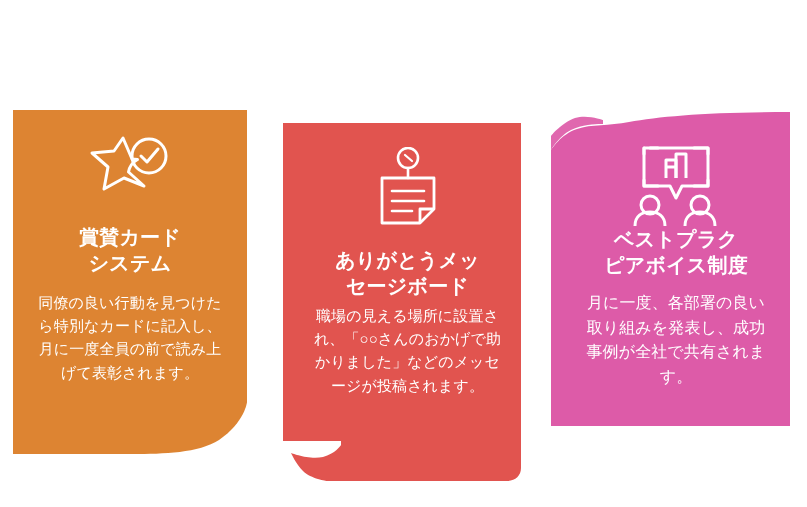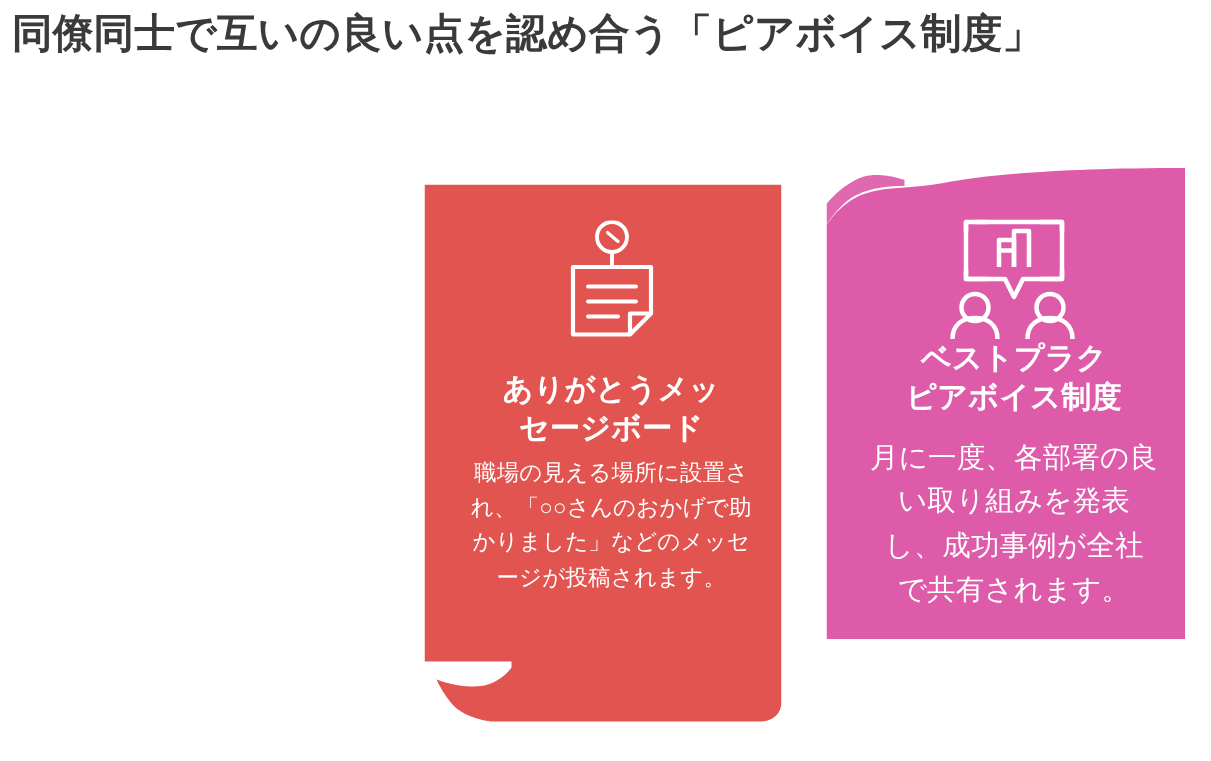--- a/index.html
+++ b/index.html
@@ -121,32 +121,54 @@
     top: 112px;
     width: 239px;
     height: 314px;
   }
   #card-bestpractice .icon-wrap { margin-top: 30px; }
   #card-bestpractice .card-title {
     font-size: 20px;
     width: 210px;
   }
   #card-bestpractice .card-body {
-    font-size: 19px;
+    font-size: 16px;
     margin-top: 12px;
     width: 192px;
   }
 </style>
 </head>
 <body>
 
 <div id="infographic">
 
-  <div class="title">同僚同士で互いの良い点を認め合う「ピアボイス制度」</div>
-
+
+  <div class="card" id="card-praise">
+
+    <svg class="card-shape" viewBox="0 0 234 350" preserveAspectRatio="none">
+      <path d="M0,0 L234,0 L234,292 C234,292 232,312 206,330 C186,343 150,344 120,344 L0,344 Z" fill="#DD8432"></path>
+    </svg>
+
+    <div class="card-inner">
+      <div class="icon-wrap">
+        <svg class="card-icon" width="84" height="74" viewBox="0 0 84 74">
+          <path d="M35 6 L44 27 L49.5 27.5 C45 30 41.5 34.5 40.5 40 L56 54 L36 46 L16 57 L20 35 L4 21 L26 19 Z" fill="none" stroke="#ffffff" stroke-width="3" stroke-linejoin="round" stroke-linecap="round"></path>
+          <circle cx="61" cy="24" r="17" fill="none" stroke="#ffffff" stroke-width="3"></circle>
+          <path d="M53 24 L59 30 L70 17" fill="none" stroke="#ffffff" stroke-width="3" stroke-linecap="round" stroke-linejoin="round"></path>
+        </svg>
+      </div>
+
+      <div class="card-title">
+        <span>賞賛カード</span><br>
+        <span>システム</span>
+      </div>
+
+      <div class="card-body">同僚の良い行動を見つけたら特別なカードに記入し、月に一度全員の前で読み上げて表彰されます。</div>
+    </div>
+  </div>
 
   <div class="card" id="card-thanks">
 
     <svg class="card-shape" viewBox="0 0 238 362" preserveAspectRatio="none">
       <path d="M0,0 L238,0 L238,345 C238,353 232,358 224,358 L44,358
                C44,358 28,356 20,348 C13,341 8,330 8,330
                C8,330 26,337 40,334 C52,331 58,322 58,322 L58,318 L0,318 Z" fill="#E1544F"></path>
     </svg>
 
     <div class="card-inner">

